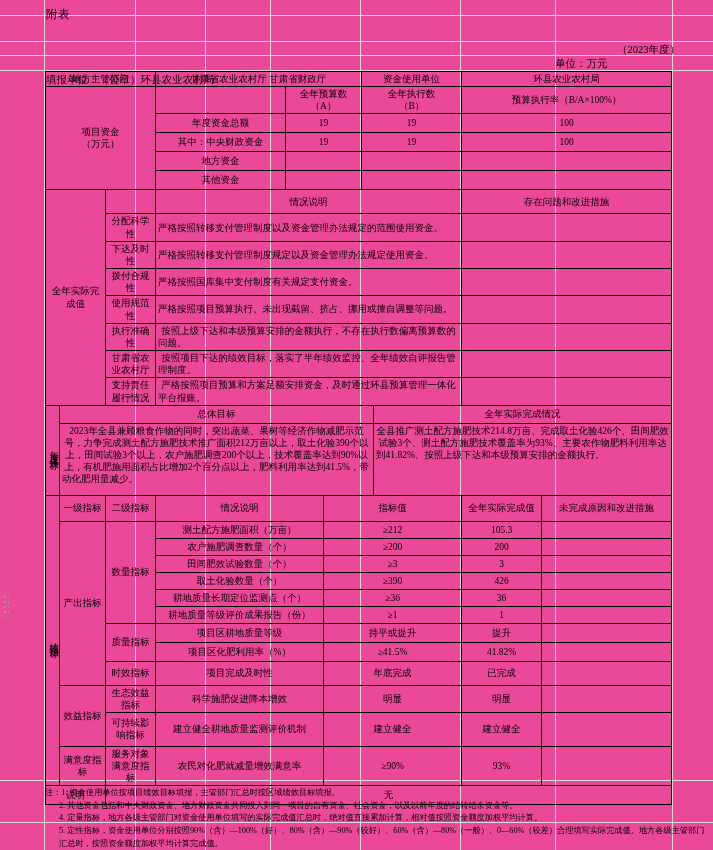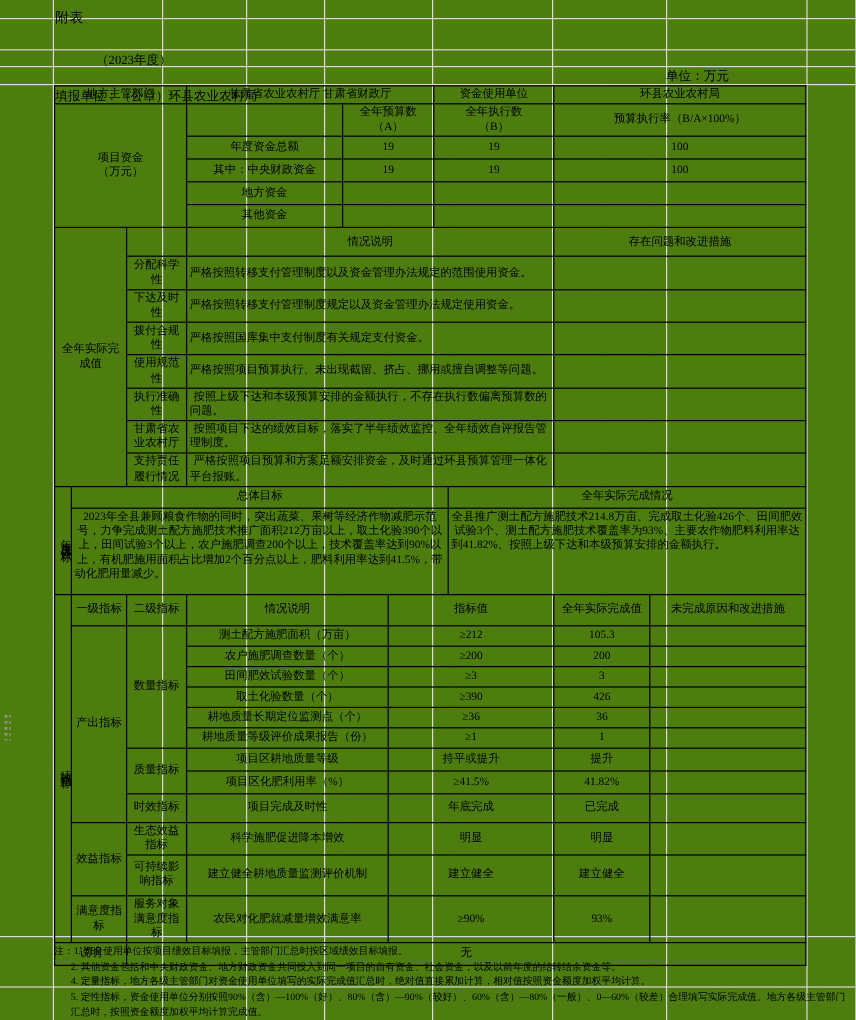--- a/index.html
+++ b/index.html
@@ -5,21 +5,21 @@
   * { box-sizing: border-box; }
   html, body {
     margin: 0; padding: 0;
     background: #ffffff;
     font-family: "Liberation Serif", "DejaVu Serif", serif;
   }
   #page {
     position: relative;
     width: 713px;
     height: 850px;
-    background: #4d7c0f;
+    background: #ec4899;
     overflow: hidden;
   }
 
   
   .sheet-grid { position: absolute; inset: 0; pointer-events: none; }
   .sheet-grid .v { position: absolute; top: 0; bottom: 0; width: 1px; background: #d9d9d9; }
   .sheet-grid .h { position: absolute; left: 0; right: 0; height: 1px; background: #d9d9d9; }
 
   .handle-dots {
     position: absolute; left: 3px; top: 595px;
@@ -39,21 +39,21 @@
   .doc-title {
     position: absolute; left: 80px; top: 20px; width: 600px;
     text-align: center;
     font-size: 17.5px; font-weight: bold; color: #000;
     font-family: "DejaVu Serif", "Liberation Serif", serif;
     letter-spacing: -0.2px;
     white-space: nowrap;
   }
   .doc-sub {
     position: absolute; left: 80px; top: 43px; width: 600px;
-    text-align: left; font-size: 10.5px; color: #000;
+    text-align: right; font-size: 10.5px; color: #000;
   }
 
   .meta-row { position: absolute; left: 0; top: 57px; width: 713px; height: 15px; }
   .meta-left { position: absolute; left: 46px; top: 16px; font-size: 10.5px; white-space: nowrap; }
   .meta-right { position: absolute; left: 555px; top: 0; font-size: 10.5px; white-space: nowrap; }
 
   table.form {
     position: absolute;
     left: 45px; top: 71px;
     width: 626px;

